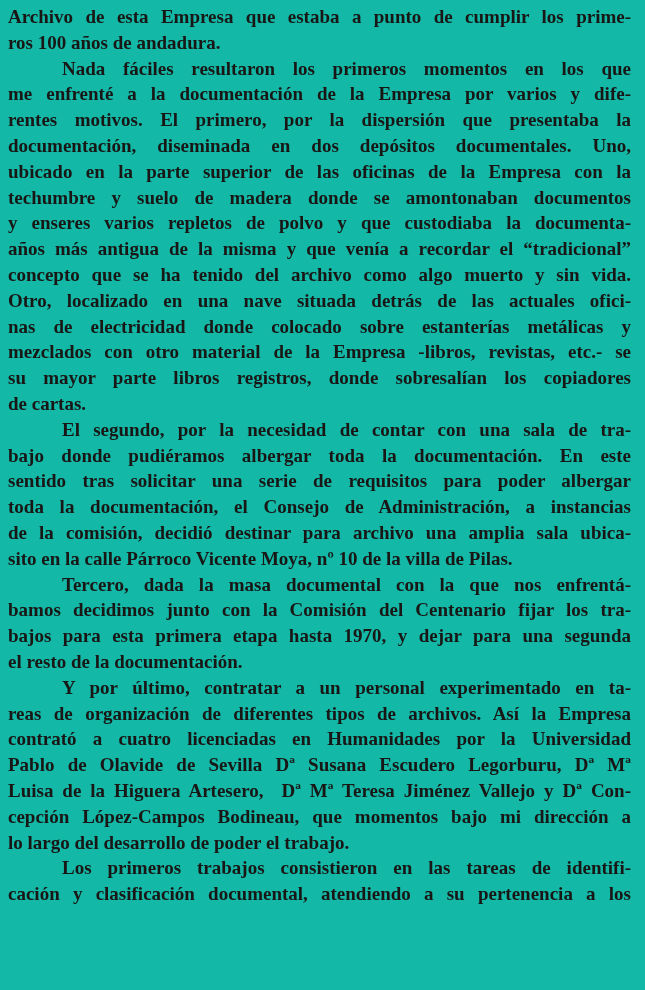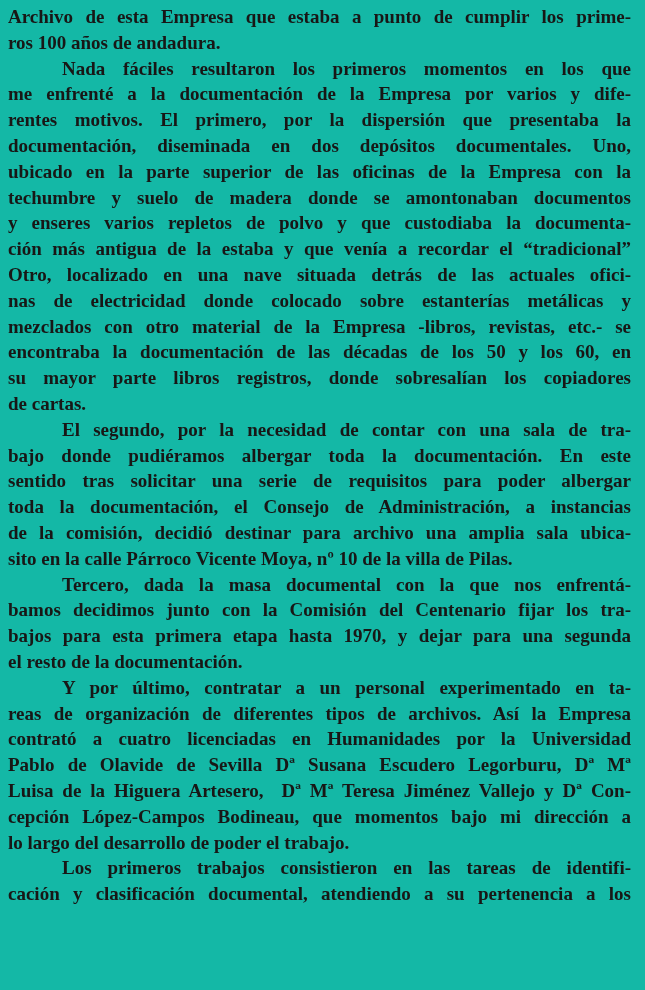--- a/index.html
+++ b/index.html
@@ -52,25 +52,25 @@
         <div class="line end">ros 100 años de andadura.</div>
       </div>
       <div class="paragraph">
         <div class="line indent">Nada fáciles resultaron los primeros momentos en los que</div>
         <div class="line">me enfrenté a la documentación de la Empresa por varios y dife-</div>
         <div class="line">rentes motivos. El primero, por la dispersión que presentaba la</div>
         <div class="line">documentación, diseminada en dos depósitos documentales. Uno,</div>
         <div class="line">ubicado en la parte superior de las oficinas de la Empresa con la</div>
         <div class="line">techumbre y suelo de madera donde se amontonaban documentos</div>
         <div class="line">y enseres varios repletos de polvo y que custodiaba la documenta-</div>
-        <div class="line">ción más antigua de la estaba y que venía a recordar el “tradicional”</div>
+        <div class="line">años más antigua de la misma y que venía a recordar el “tradicional”</div>
+        <div class="line">concepto que se ha tenido del archivo como algo muerto y sin vida.</div>
         <div class="line">Otro, localizado en una nave situada detrás de las actuales ofici-</div>
         <div class="line">nas de electricidad donde colocado sobre estanterías metálicas y</div>
         <div class="line">mezclados con otro material de la Empresa -libros, revistas, etc.- se</div>
-        <div class="line">encontraba la documentación de las décadas de los 50 y los 60, en</div>
         <div class="line">su mayor parte libros registros, donde sobresalían los copiadores</div>
         <div class="line end">de cartas.</div>
       </div>
       <div class="paragraph">
         <div class="line indent">El segundo, por la necesidad de contar con una sala de tra-</div>
         <div class="line">bajo donde pudiéramos albergar toda la documentación. En este</div>
         <div class="line">sentido tras solicitar una serie de requisitos para poder albergar</div>
         <div class="line">toda la documentación, el Consejo de Administración, a instancias</div>
         <div class="line">de la comisión, decidió destinar para archivo una amplia sala ubica-</div>
         <div class="line end">sito en la calle Párroco Vicente Moya, nº 10 de la villa de Pilas.</div>

